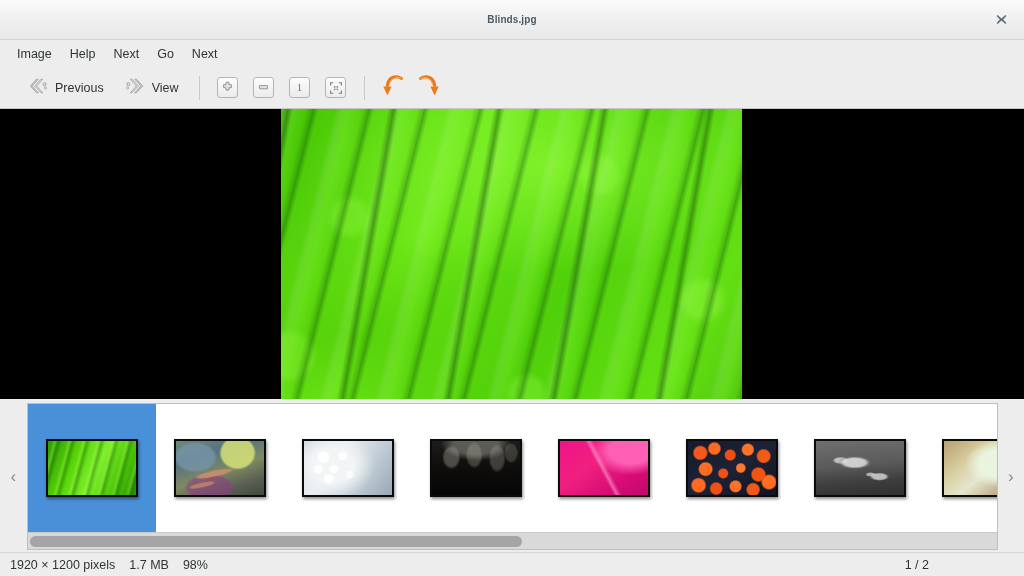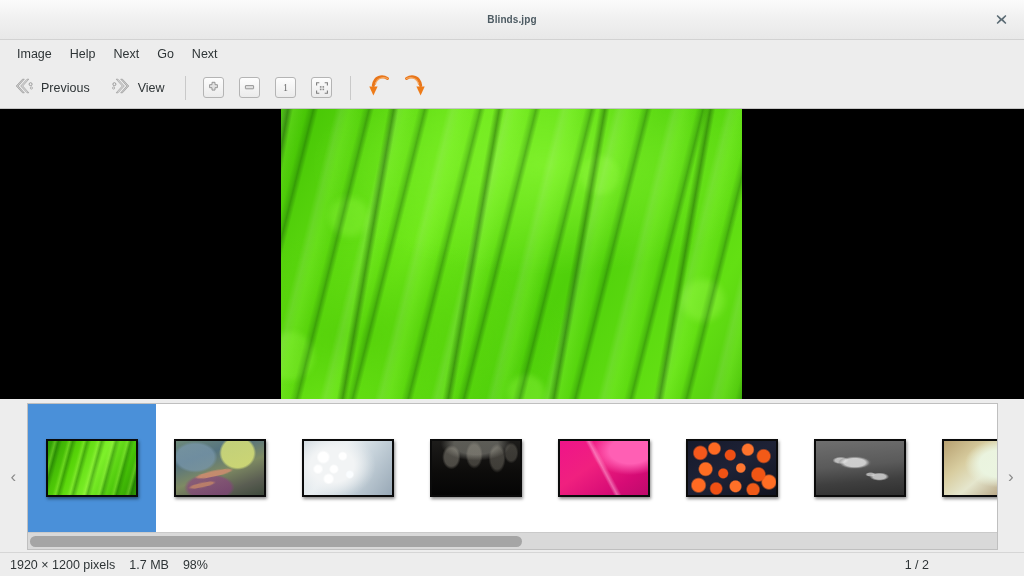--- a/index.html
+++ b/index.html
@@ -53,21 +53,21 @@
     padding: 3px 9px; border-radius: 2px;
     cursor: default;
   }
 
   
   .toolbar {
     height: 42px; flex: 0 0 42px;
     background: #ededed;
     border-bottom: 1px solid #c6c6c6;
     display: flex; align-items: center;
-    padding: 0 4px;
+    padding: 0 18px;
     gap: 2px;
   }
   .tb-btn {
     display: flex; align-items: center; gap: 6px;
     height: 30px; padding: 0 8px;
     border-radius: 3px; cursor: pointer;
     font-size: 12.5px; color: #2e3436;
     background: transparent; border: 1px solid transparent;
   }
   .tb-icon-btn {

